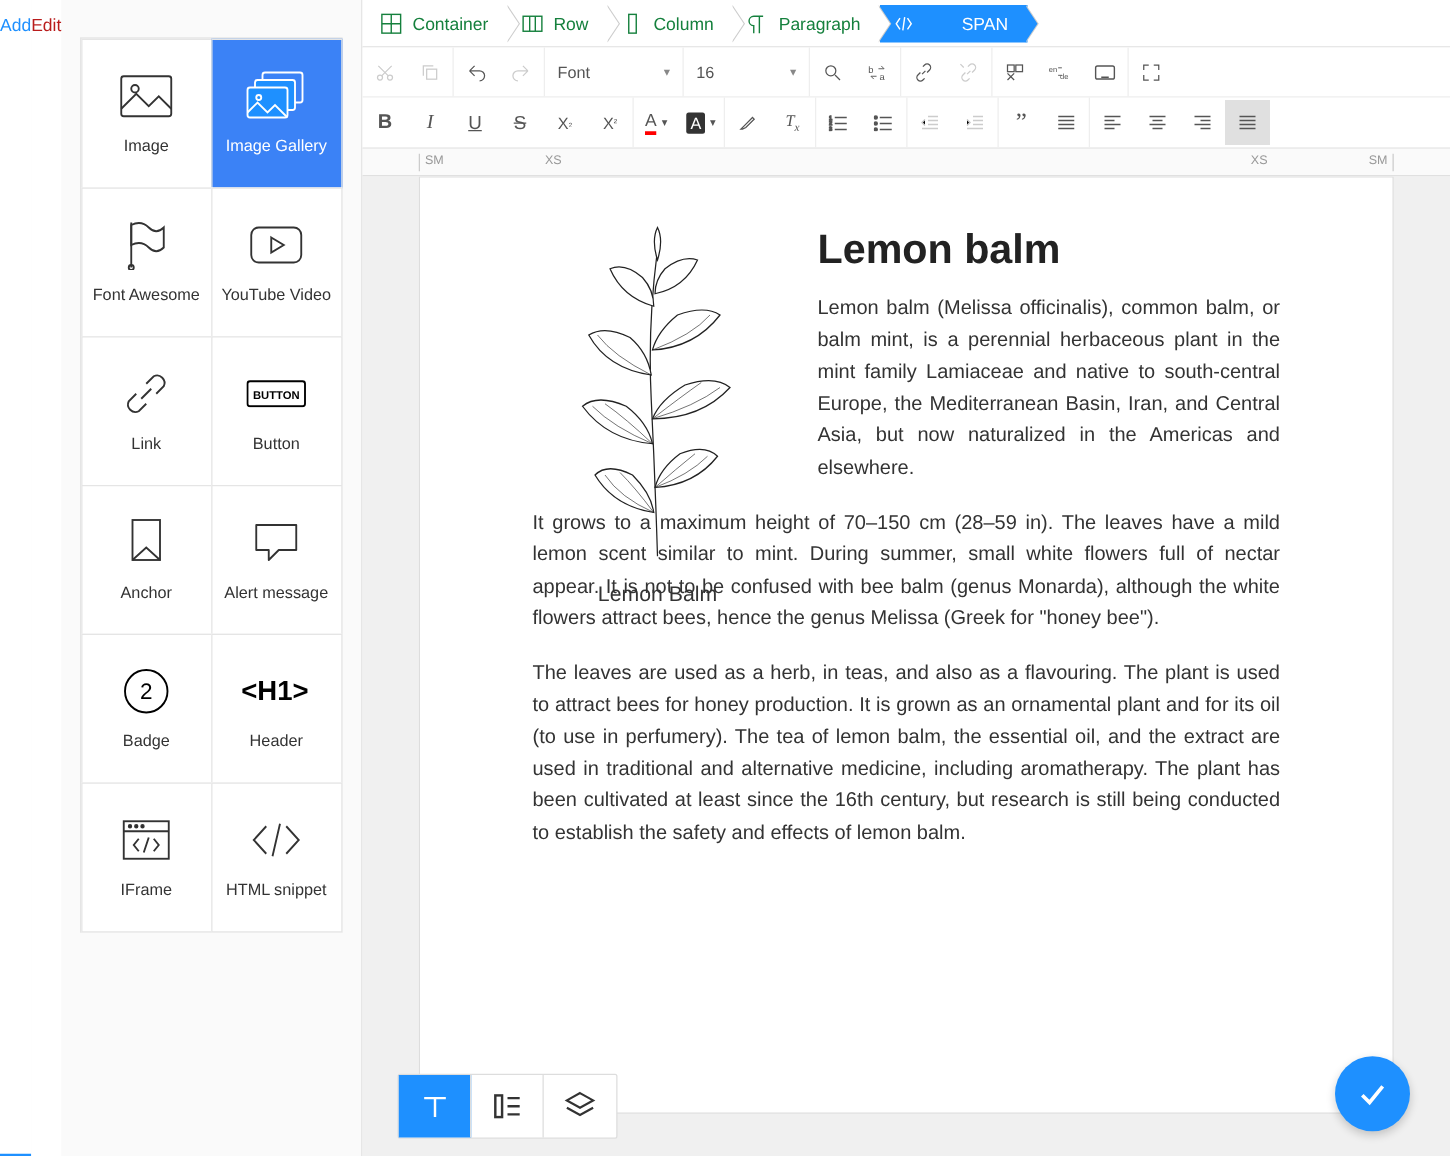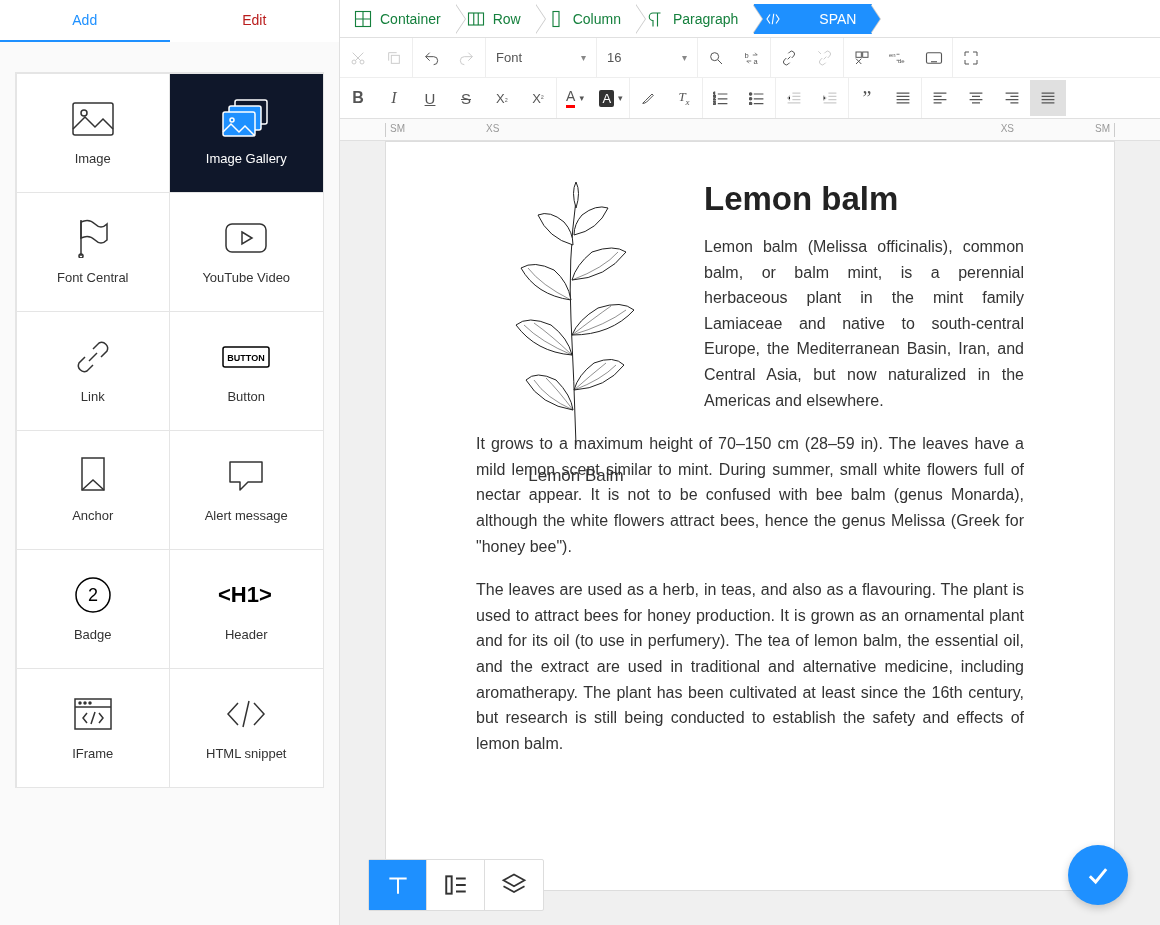--- a/index.html
+++ b/index.html
@@ -1,29 +1,29 @@
 <!DOCTYPE html>
 <html><head>
 <meta charset="utf-8">
 <style>
 * { box-sizing: border-box; margin: 0; padding: 0; }
 body { font-family: "Segoe UI", Arial, sans-serif; font-size: 13px; color: #333; background: #fff; width: 1160px; height: 925px; overflow: hidden; }
 
 .app { display: flex; width: 100%; height: 100%; }
 
 
-.sidebar { width: 340px; border-right: 1px solid #e0e0e0; display: flex; flex-direction: column; background: #fafafa; }
+.sidebar { width: 290px; border-right: 1px solid #e0e0e0; display: flex; flex-direction: row; background: #fafafa; }
 .sidebar-tabs { display: flex; }
 .sidebar-tab { flex: 1; text-align: center; padding: 12px 0; font-size: 14px; color: #b91c1c; border-bottom: 2px solid transparent; cursor: pointer; background: #fff; }
 .sidebar-tab.active { color: #1E90FF; border-bottom: 2px solid #1E90FF; }
 
 .tile-scroll { flex: 1; overflow-y: auto; padding: 30px 15px 15px 15px; }
 .tile-grid { display: grid; grid-template-columns: 1fr 1fr; gap: 0; border: 1px solid #e5e5e5; background: #e5e5e5; }
 .tile { background: #fff; height: 120px; display: flex; flex-direction: column; align-items: center; justify-content: center; cursor: pointer; border: 1px solid #e5e5e5; margin: -0.5px; }
-.tile.active { background: #0f172a; color: #fff; }
+.tile.active { background: #3b82f6; color: #fff; }
 .tile .lbl { margin-top: 12px; font-size: 13px; }
 .tile .icon-wrap { height: 40px; display: flex; align-items: center; justify-content: center; }
 
 
 .main { flex: 1; display: flex; flex-direction: column; position: relative; }
 
 
 .breadcrumb { display: flex; align-items: center; height: 38px; border-bottom: 1px solid #e0e0e0; padding-left: 4px; background: #fff; }
 .crumb { display: flex; align-items: center; padding: 0 16px 0 10px; height: 30px; font-size: 14px; color: #15803d; position: relative; cursor: pointer; gap: 8px; }
 .crumb::after { content: ""; position: absolute; right: -8px; top: 0; width: 0; height: 0; border-top: 15px solid transparent; border-bottom: 15px solid transparent; border-left: 10px solid #fff; z-index: 2; }
@@ -115,21 +115,21 @@
         </div>
 
         <div class="tile">
           <div class="icon-wrap">
             <svg class="ico" width="36" height="40" viewBox="0 0 36 40">
                 <path d="M6 2 V38"></path>
                 <path d="M6 4 Q14 0 20 6 Q26 12 32 6 V22 Q26 28 20 22 Q14 16 6 20 Z"></path>
                 <circle cx="6" cy="38" r="2"></circle>
               </svg>
           </div>
-          <div class="lbl">Font Central</div>
+          <div class="lbl">Font Awesome</div>
         </div>
 
         <div class="tile">
           <div class="icon-wrap">
             <svg class="ico" width="44" height="32" viewBox="0 0 44 32">
                 <rect x="2" y="2" width="40" height="28" rx="6"></rect>
                 <path d="M18 10 L28 16 L18 22 Z"></path>
               </svg>
           </div>
           <div class="lbl">YouTube Video</div>

